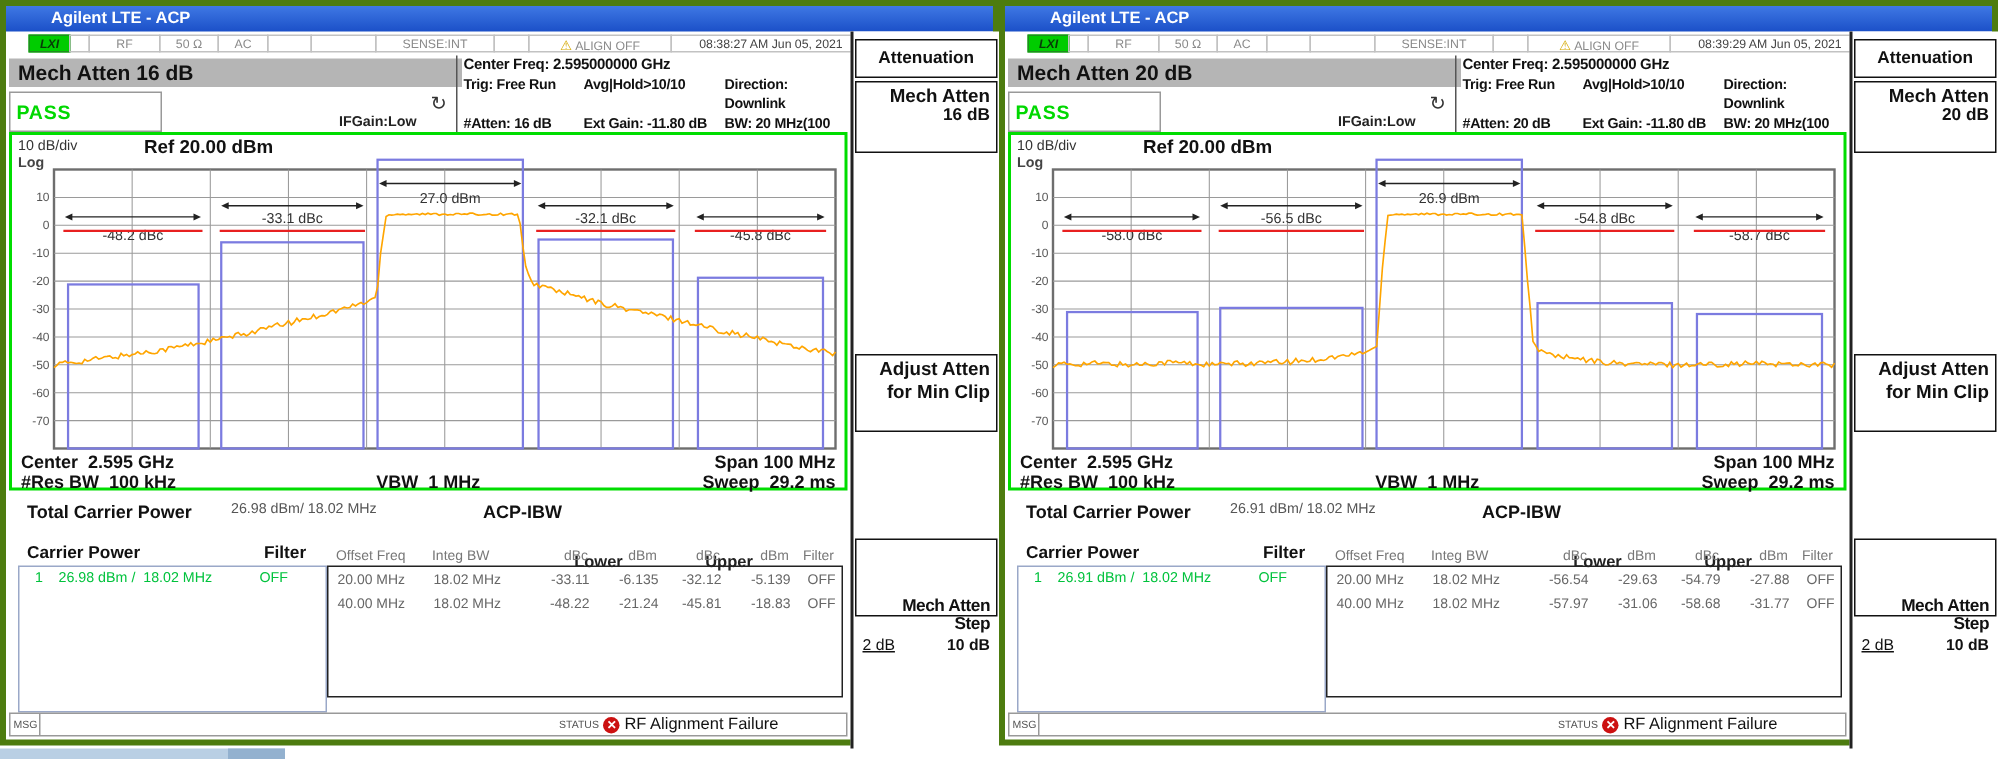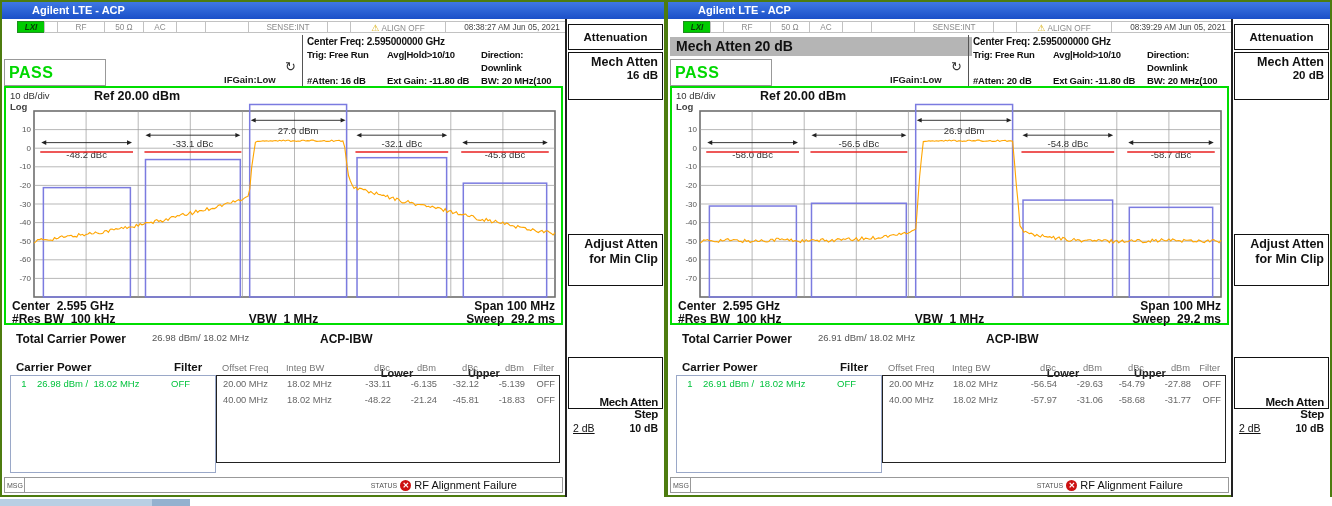--- a/index.html
+++ b/index.html
@@ -1,40 +1,40 @@
 <!DOCTYPE html>
 <html><head>
 <meta charset="utf-8">
 <style>
   html,body{margin:0;padding:0;background:#fff;}
   #stage{position:relative;width:1332px;height:506px;background:#fff;overflow:hidden;
          font-family:"Liberation Sans",sans-serif;color:#111;}
   .panel{position:absolute;top:0;width:666px;height:497px;background:#fff;
-         border:2px solid #4d7c0f;box-sizing:border-box;}
+         border:4px solid #4d7c0f;box-sizing:border-box;}
   .b{font-weight:bold;}
   .ws{white-space:pre;}
   
   .titlebar{height:17px;background:linear-gradient(#3f78e4,#1b50c8);color:#fff;
             font-size:11px;font-weight:bold;line-height:17px;padding-left:30px;}
   
   .statusrow{height:16px;width:561px;display:flex;align-items:center;margin-left:16px;}
   .cell{height:12px;line-height:12px;border:1px solid #c2c2c2;margin-left:-1px;
         font-size:8.2px;color:#8a8a8a;text-align:center;box-sizing:border-box;}
   .lxi{width:28px;background:#00cc00;color:#073b07;font-weight:bold;font-style:italic;border-color:#1f8d1f;}
   .w14{width:14px;}.w48{width:48px;}.w40{width:40px;}.w34{width:34px;}
   .w30{width:30px;}.w44{width:44px;}.w80{width:80px;}.w24{width:24px;}.w96{width:96px;}
   .time{flex:1;color:#444;font-size:8.2px;}
   .warn-icon{color:#d4a800;font-size:9px;margin-right:2px;}
   
   .hdr{position:relative;height:51px;width:561px;}
   .graybar{position:absolute;left:2px;top:2px;width:302px;height:19px;background:#b5b5b5;
            font-size:14px;font-weight:bold;line-height:19px;padding-left:6px;box-sizing:border-box;}
   .passbox{position:absolute;left:2px;top:24px;width:100px;height:25px;border:1px solid #999;
            display:flex;align-items:center;}
-  .pass{color:#00d800;font-size:16px;font-weight:bold;padding-left:4px;letter-spacing:.5px;}
+  .pass{color:#00d800;font-size:13px;font-weight:bold;padding-left:4px;letter-spacing:.5px;}
   .ifgain{position:absolute;left:222px;top:39px;font-size:9.5px;font-weight:bold;color:#222;text-align:right;}
   .knob{position:absolute;left:283px;top:24px;font-size:13px;color:#333;}
   .info{position:absolute;left:300px;top:0;width:257px;border-left:1px solid #555;
         padding-left:4px;letter-spacing:-.2px;}
   .info .r1{font-size:10px;font-weight:bold;line-height:13px;}
   .info .r2{display:flex;font-size:9.5px;line-height:13px;}
   .info .c1{width:80px;font-weight:bold;}
   .info .c2{width:94px;font-weight:bold;}
   .info .c3{flex:1;font-weight:bold;}
   
@@ -115,20 +115,21 @@
       <span class="cell w40">50 Ω</span>
       <span class="cell w34">AC</span>
       <span class="cell w30"></span>
       <span class="cell w44"></span>
       <span class="cell w80">SENSE:INT</span>
       <span class="cell w24"></span>
       <span class="cell w96"><span class="warn-icon">⚠</span><span>ALIGN OFF</span></span>
       <span class="cell time">08:38:27 AM Jun 05, 2021</span>
     </div>
     <div class="hdr">
+      <div class="graybar"><span>Mech Atten 16 dB</span></div>
       <div class="passbox">
           <span class="pass">PASS</span>
         </div>
       <div class="ifgain">IFGain:Low</div>
       <div class="knob">↻</div>
       <div class="info">
         <div class="r1">Center Freq: 2.595000000 GHz</div>
         <div class="r2">
           <span class="c1">Trig: Free Run</span>
           <span class="c2">Avg|Hold&gt;10/10</span>

